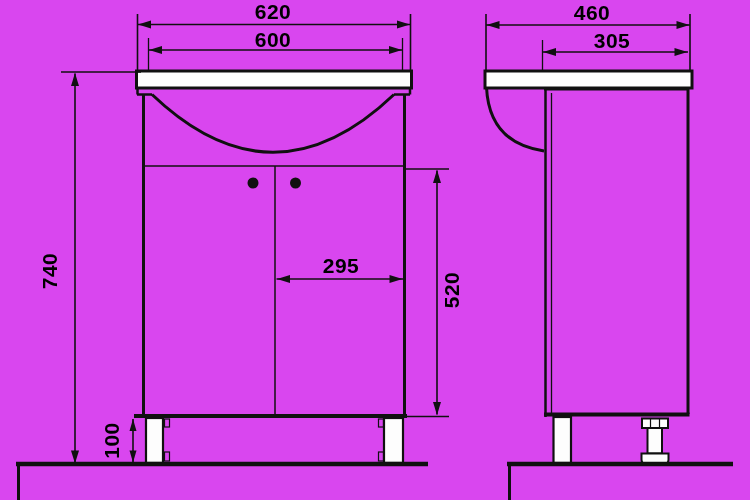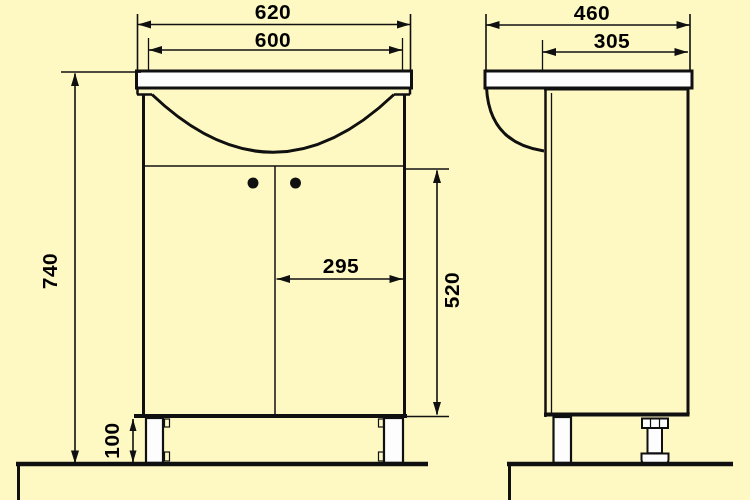--- a/index.html
+++ b/index.html
@@ -8,21 +8,21 @@
     width: 750px;
     height: 500px;
     overflow: hidden;
     background: #ffffff;
     font-family: "Liberation Sans", sans-serif;
   }
   .stage {
     position: relative;
     width: 750px;
     height: 500px;
-    background: #fef9c3;
+    background: #d946ef;
   }
   svg { display: block; }
   .dim-text {
     font-family: "Liberation Sans", "DejaVu Sans", sans-serif;
     font-weight: bold;
     font-size: 21px;
     fill: #000000;
     letter-spacing: 0.5px;
   }
 </style>

